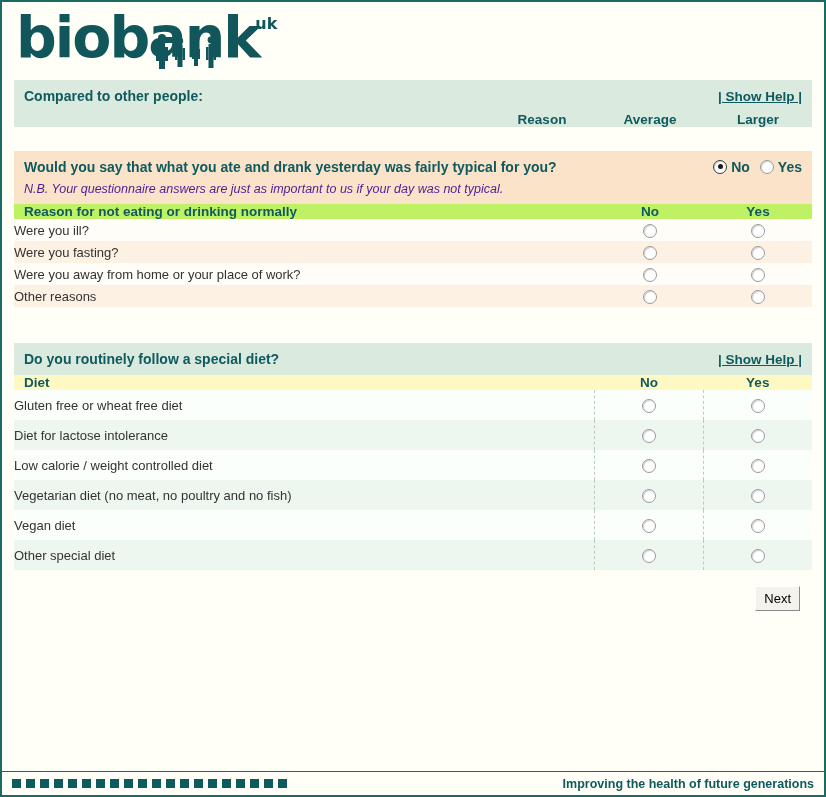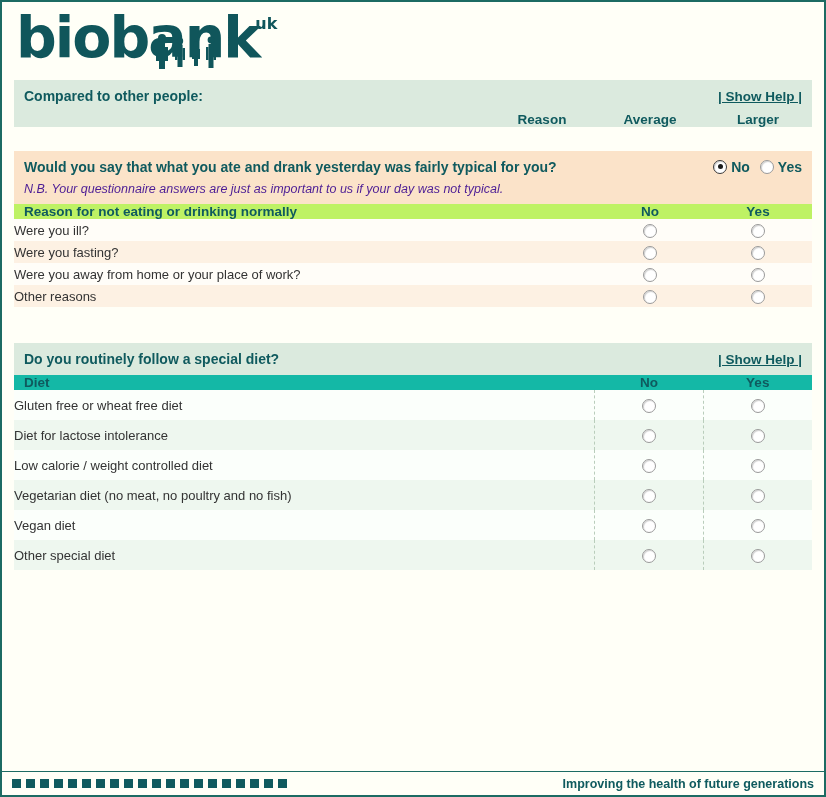--- a/index.html
+++ b/index.html
@@ -127,21 +127,21 @@
     text-align: center;
     width: 108px;
   }
   
   .peach-hdr { background: #bef264; }
   .peach-hdr th { color: #0f5a5e; }
   tr.peach-a td { background: #fffdf8; }
   tr.peach-b td { background: #fdf1e3; }
   tr.peach-a td, tr.peach-b td { height: 22px; }
   
-  .diet-hdr { background: #14b8a6; }
+  .diet-hdr { background: #fef9c3; }
   .diet-hdr th { color: #0f5a5e; }
   tr.diet-a td { background: #fbfffb; margin-top: 15px; }
   tr.diet-b td { background: #eef7ef; }
   tr.diet-a td, tr.diet-b td { height: 30px; }
   .dashed-col {
     border-left: 1px dashed #b9cdbb;
     border-right: 1px dashed #b9cdbb;
   }
   
   .radio {
@@ -375,20 +375,23 @@
         </tr>
         <tr class="diet-b">
           <td class="lbl">Other special diet</td>
           <td class="radio-cell dashed-col"><span class="radio"></span></td>
           <td class="radio-cell"><span class="radio"></span></td>
         </tr>
       </tbody>
         </table>
     </div>
 
+    <div class="next-row">
+      <button class="next-btn">Next</button>
+    </div>
   </div>
 
   <div class="footer">
     <div class="progress">
         <span class="pip"></span>
         <span class="pip"></span>
         <span class="pip"></span>
         <span class="pip"></span>
         <span class="pip"></span>
         <span class="pip"></span>

